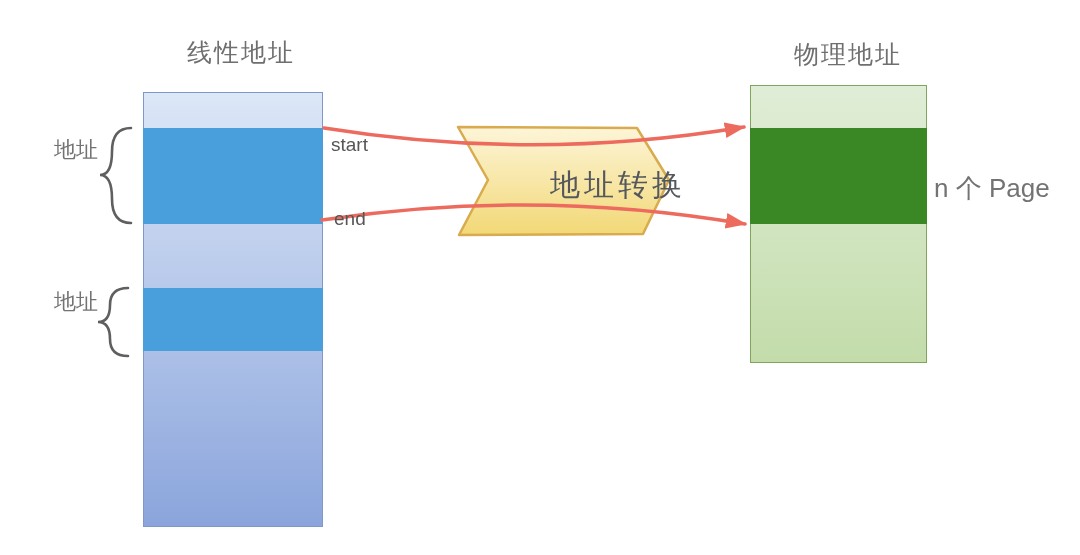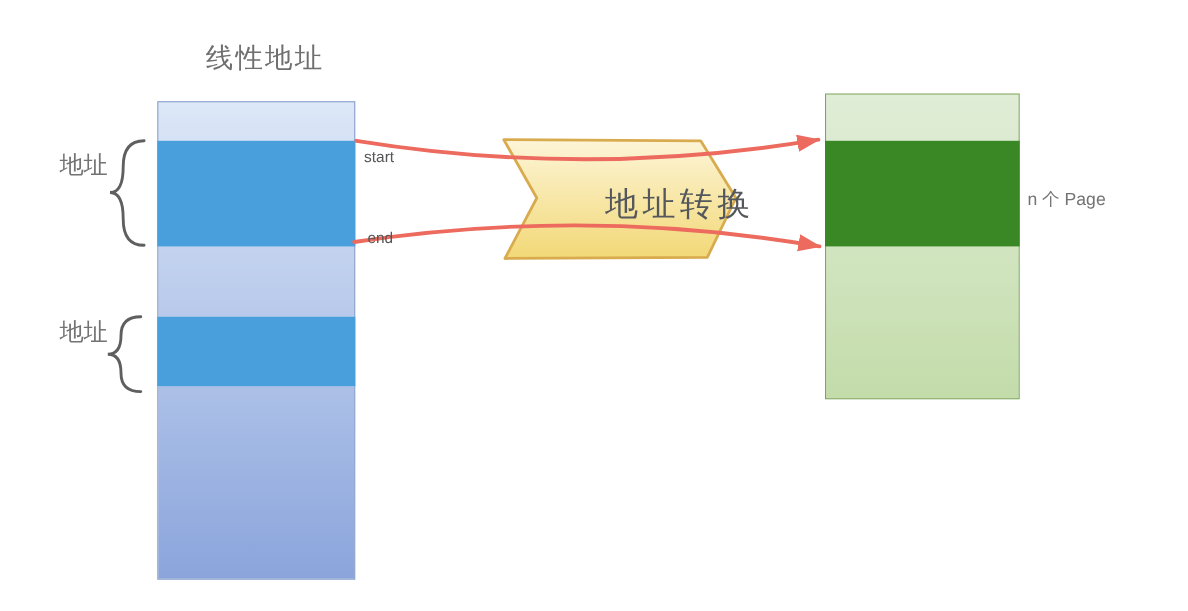--- a/index.html
+++ b/index.html
@@ -45,31 +45,31 @@
     text-align: right;
     font-size: 22px;
     line-height: 32px;
     color: var(--label-gray, #737373);
   }
   .label1 { top: 134px; }
   .label2 { top: 286px; }
 
   .annotation {
     position: absolute;
-    font-size: 14px;
+    font-size: 19px;
     color: var(--annotation-gray, #565656);
     white-space: nowrap;
   }
   .start-label { left: 331px; top: 134px; }
   .end-label   { left: 334px; top: 208px; }
 
   .page-label {
     position: absolute;
     left: 934px; top: 171px;
-    font-size: 16px;
+    font-size: 26px;
     color: var(--label-gray, #737373);
     white-space: nowrap;
   }
 
   .transform-label {
     position: absolute;
     left: 446px; top: 165px; width: 240px;
     text-align: right;
     font-size: 30px;
     letter-spacing: 4px;
@@ -100,20 +100,21 @@
     stroke-width: 3.5;
     stroke-linecap: round;
   }
 </style>
 </head>
 <body>
 
 <div class="canvas">
 
   <div class="title linear-title">线性地址</div>
+  <div class="title physical-title">物理地址</div>
 
   <div class="bar linear-bar">
     <div class="seg blue seg1"></div>
     <div class="seg blue seg2"></div>
   </div>
 
   <div class="bar physical-bar">
     <div class="seg green"></div>
   </div>
 

